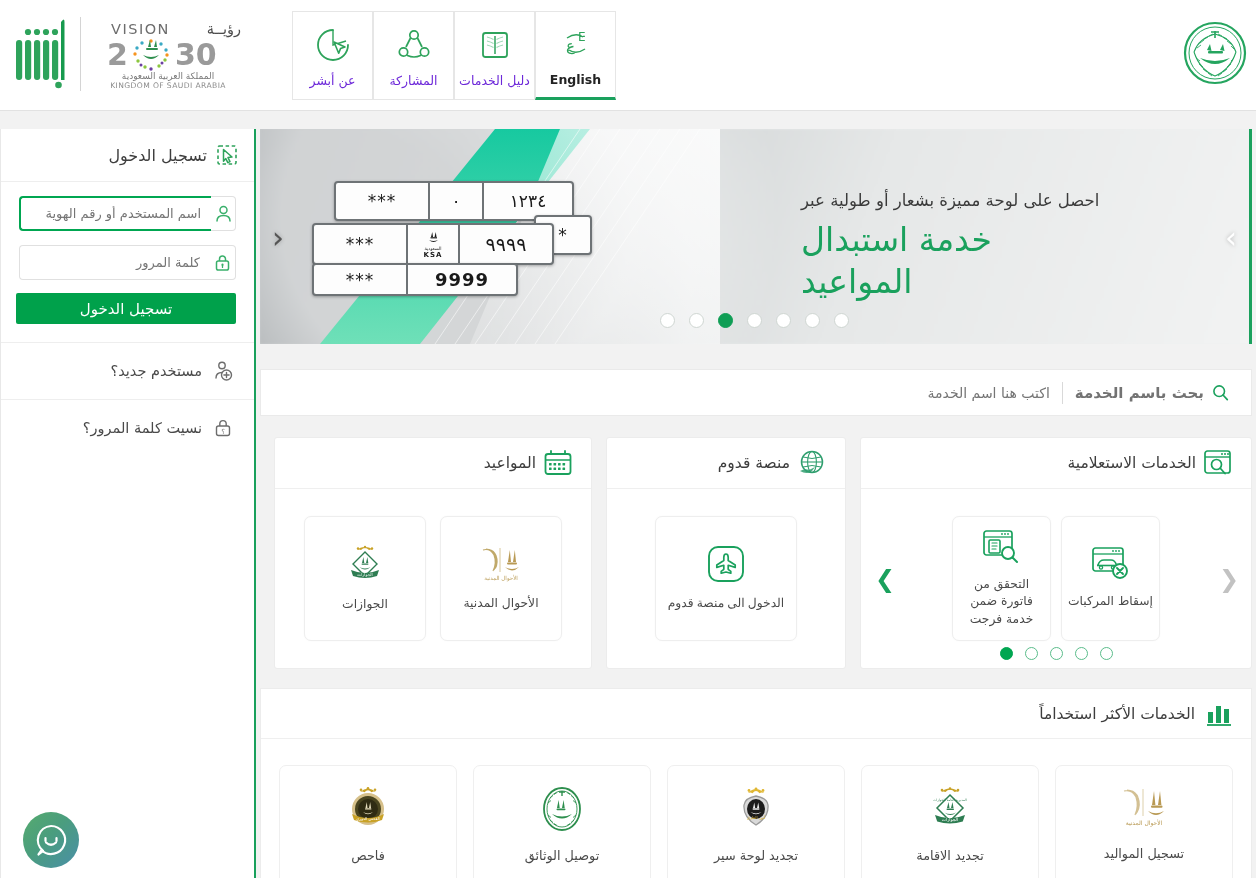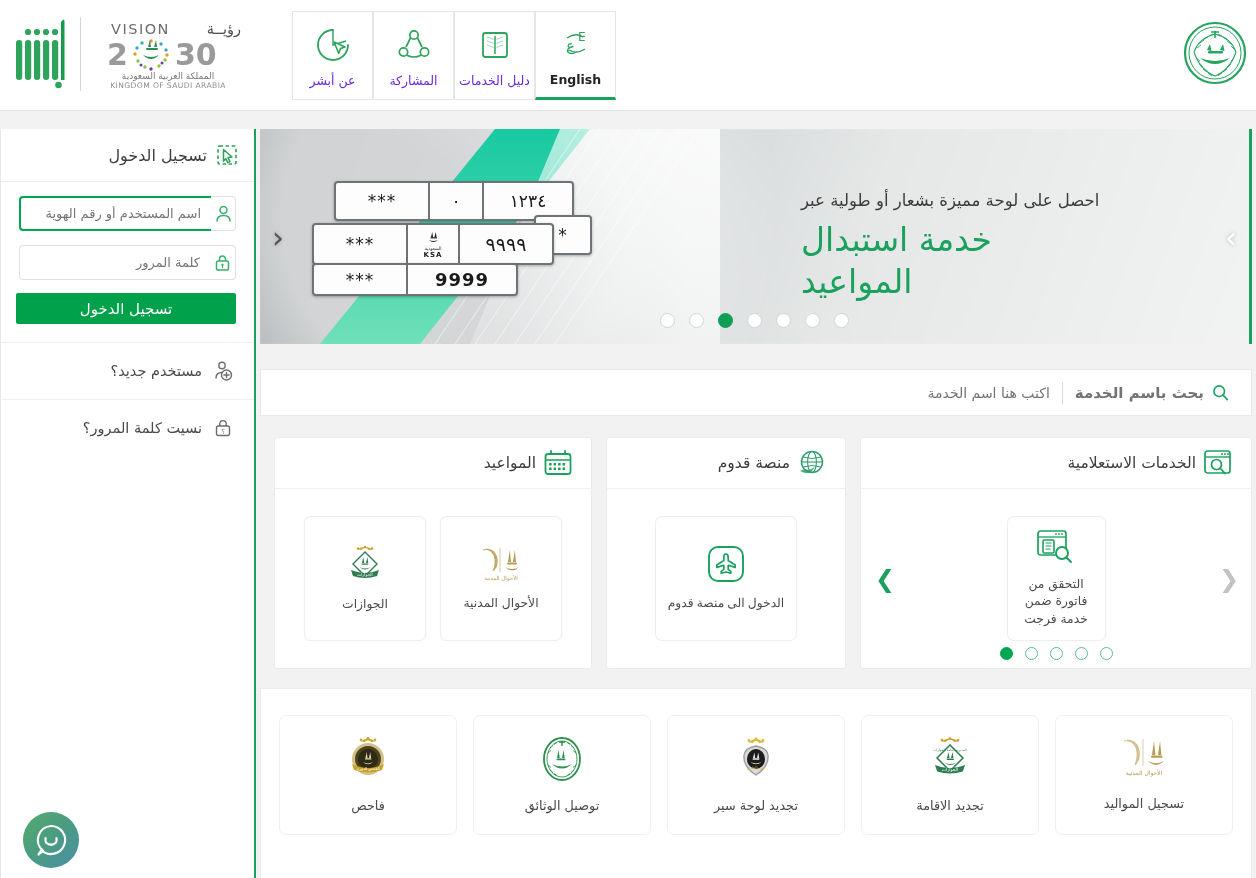--- a/index.html
+++ b/index.html
@@ -535,20 +535,40 @@
           <circle cx="13.5" cy="15.5" r="5" fill="none" stroke="#1aa15d" stroke-width="1.7"></circle>
           <line x1="17.5" y1="19.5" x2="22" y2="24.5" stroke="#1aa15d" stroke-width="1.8" stroke-linecap="round"></line>
         </svg>
       </span>
       <span class="ptitle">الخدمات الاستعلامية</span>
     </div>
     <div class="panel-body">
       <span class="carousel-arrow prev">❮</span>
 
       <div style="display:flex; direction:rtl; gap:10px;">
+        <div class="tile">
+          <span>
+            <svg width="40" height="36" viewBox="0 0 40 36">
+              <rect x="2" y="2" width="30" height="23" rx="2.5" fill="none" stroke="#1aa15d" stroke-width="1.7"></rect>
+              <line x1="2" y1="8" x2="32" y2="8" stroke="#1aa15d" stroke-width="1.3"></line>
+              <g fill="#1aa15d">
+                  <circle cx="22" cy="5" r=".9"></circle>
+                  <circle cx="25" cy="5" r=".9"></circle>
+                  <circle cx="28" cy="5" r=".9"></circle>
+                </g>
+              <path d="M7 19 q1.5 -5 6 -5 h7 q4 0 5.5 5" fill="none" stroke="#1aa15d" stroke-width="1.6" stroke-linecap="round"></path>
+              <line x1="6" y1="19.5" x2="26" y2="19.5" stroke="#1aa15d" stroke-width="1.6"></line>
+              <circle cx="10" cy="21.5" r="1.6" fill="none" stroke="#1aa15d" stroke-width="1.3"></circle>
+              <circle cx="22" cy="21.5" r="1.6" fill="none" stroke="#1aa15d" stroke-width="1.3"></circle>
+              <circle cx="29" cy="25" r="7" fill="#fff" stroke="#1aa15d" stroke-width="1.9"></circle>
+              <path d="M26 22 L32 28 M32 22 L26 28" stroke="#1aa15d" stroke-width="1.9" stroke-linecap="round"></path>
+            </svg>
+          </span>
+          <span class="tlabel">إسقاط المركبات</span>
+        </div>
 
         <div class="tile">
           <span>
             <svg width="40" height="36" viewBox="0 0 40 36">
               <rect x="2" y="2" width="28" height="24" rx="2.5" fill="none" stroke="#1aa15d" stroke-width="1.7"></rect>
               <line x1="2" y1="8" x2="30" y2="8" stroke="#1aa15d" stroke-width="1.3"></line>
               <g fill="#1aa15d">
                   <circle cx="20" cy="5" r=".9"></circle>
                   <circle cx="23" cy="5" r=".9"></circle>
                   <circle cx="26" cy="5" r=".9"></circle>
@@ -664,20 +684,31 @@
             </svg>
           </span>
           <span class="tlabel">الجوازات</span>
         </div>
       </div>
     </div>
   </div>
 </div>
 
 <div class="most-used">
+  <div class="mu-head">
+    <span>
+      <svg width="28" height="26" viewBox="0 0 28 26">
+        <rect x="3" y="11" width="5" height="11" fill="#1aa15d"></rect>
+        <rect x="11" y="5" width="5" height="17" fill="#1aa15d"></rect>
+        <rect x="19" y="8" width="5" height="14" fill="#1aa15d"></rect>
+        <line x1="2" y1="24" x2="26" y2="24" stroke="#1aa15d" stroke-width="1.8"></line>
+      </svg>
+    </span>
+    <span class="ptitle">الخدمات الأكثر استخداماً</span>
+  </div>
 
   <div class="mu-grid">
 
     <div class="mu-tile">
       <span>
         <svg width="60" height="46" viewBox="0 0 60 46">
           <g fill="none" stroke="#d3c093" stroke-width="1.2">
             <path d="M10 7 q8 -2 12 6 q3 9 -1 18 M13 6 q7 0 10 7 q3 9 -1 17 M16 6.5 q6 1 8 7 q3 8 -1 15"></path>
           </g>
           <line x1="29" y1="5" x2="29" y2="32" stroke="#ddd0ab" stroke-width="1"></line>

